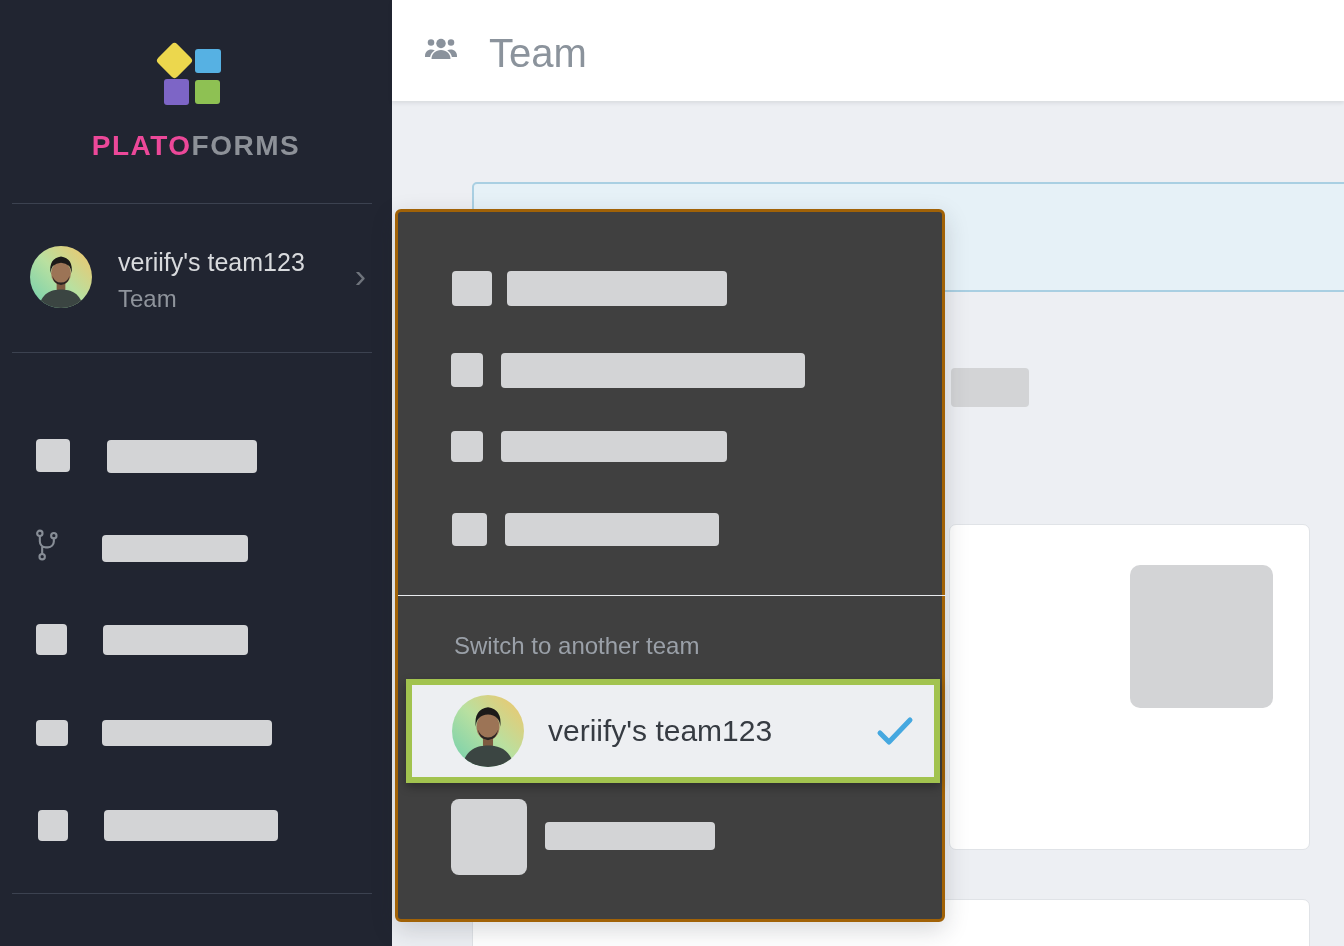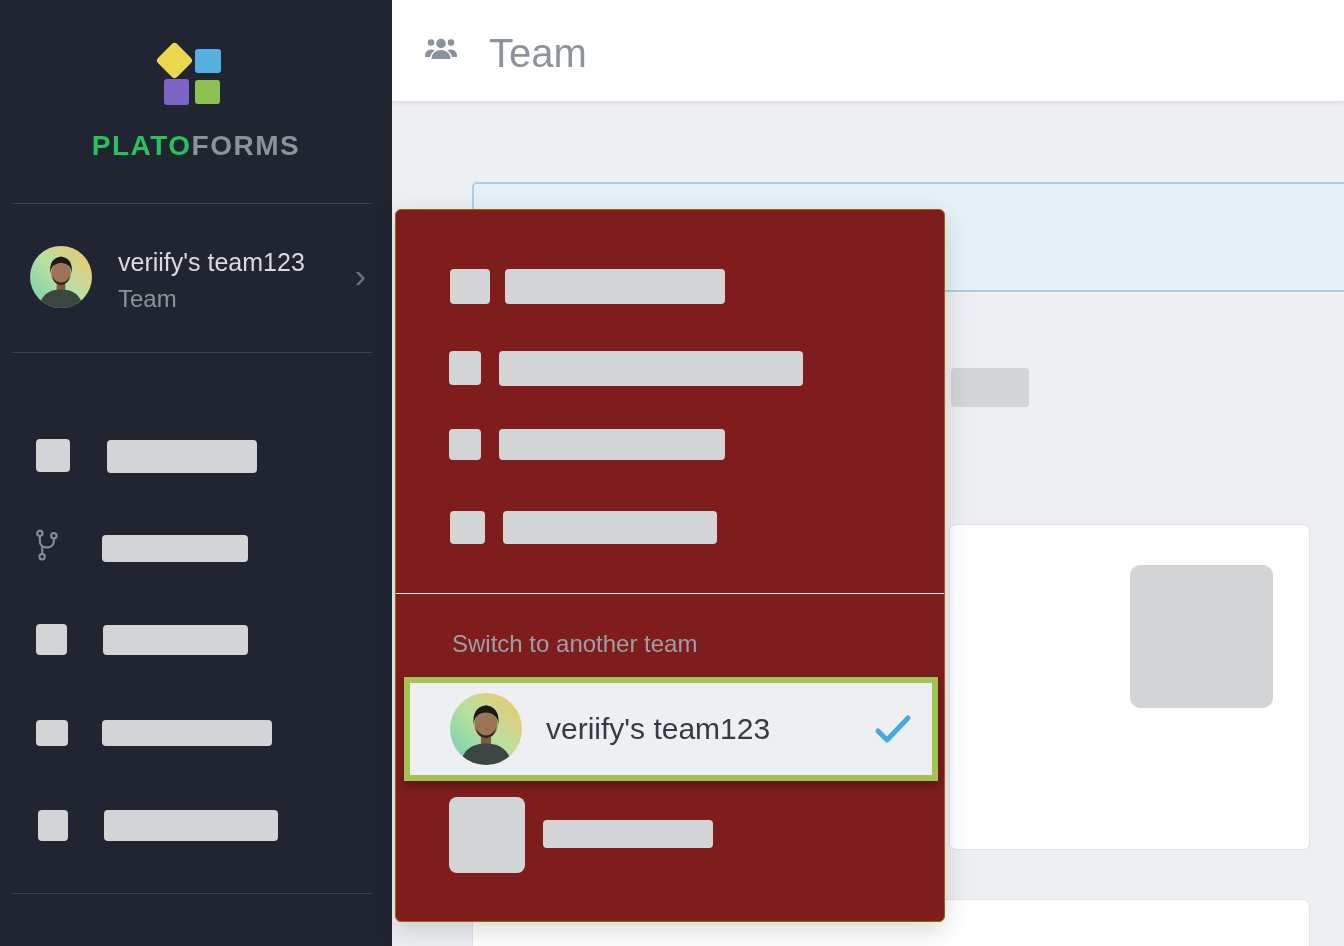--- a/index.html
+++ b/index.html
@@ -14,21 +14,21 @@
   
   .sidebar{position:absolute;left:0;top:0;width:392px;height:946px;background:#212531;}
   .sb-divider{position:absolute;left:12px;width:360px;height:1px;background:#3c4250;}
   .logo-mark{position:absolute;left:157px;top:42px;width:68px;height:66px;}
   .lg-diamond{position:absolute;left:4px;top:5px;width:27px;height:27px;background:#ecd74d;transform:rotate(45deg);border-radius:4px;}
   .lg-blue{position:absolute;left:38px;top:7px;width:26px;height:24px;background:#56b1e3;border-radius:3px;}
   .lg-purple{position:absolute;left:7px;top:37px;width:25px;height:26px;background:#7d65c6;border-radius:3px;}
   .lg-green{position:absolute;left:38px;top:38px;width:25px;height:24px;background:#8ec153;border-radius:3px;}
   .brand{position:absolute;left:0;top:130px;width:392px;text-align:center;
          font-size:28px;font-weight:bold;letter-spacing:1.5px;}
-  .brand-primary{color:#22c55e;}
+  .brand-primary{color:#ec4899;}
   .brand-secondary{color:#8d9198;}
 
   .team-widget{position:absolute;left:0;top:232px;width:392px;height:92px;cursor:pointer;}
   .avatar-wrap{border-radius:50%;overflow:hidden;position:absolute;}
   .tw-avatar{left:30px;top:14px;width:62px;height:62px;}
   .tw-name{position:absolute;left:118px;top:16px;font-size:25px;color:#d8dadd;white-space:nowrap;}
   .tw-plan{position:absolute;left:118px;top:53px;font-size:24px;color:#8f949c;}
   .tw-chevron{position:absolute;right:26px;top:26px;font-size:34px;color:#6f747c;line-height:1;}
 
   .fork-icon{position:absolute;left:34px;top:528px;width:28px;height:34px;}
@@ -42,22 +42,22 @@
   
   .alert-banner{position:absolute;left:472px;top:182px;width:892px;height:110px;
                 background:#e6f1f7;border:2px solid #a9cfe2;border-radius:5px;box-sizing:border-box;}
   .skel-button{position:absolute;left:951px;top:368px;width:78px;height:39px;background:#d3d4d6;border-radius:4px;}
   .card{position:absolute;background:#ffffff;border:1px solid #e0e3e7;border-radius:7px;box-sizing:border-box;}
   .card-1{left:949px;top:524px;width:361px;height:326px;}
   .card1-square{left:180px;top:40px;width:143px;height:143px;border-radius:10px;}
   .card-2{left:472px;top:899px;width:838px;height:90px;}
 
   
-  .team-menu{position:absolute;left:395px;top:209px;width:550px;height:713px;background:#7f1d1d;
-             border:1px solid #a16207;border-radius:6px;box-sizing:border-box;
+  .team-menu{position:absolute;left:395px;top:209px;width:550px;height:713px;background:#404040;
+             border:3px solid #a16207;border-radius:6px;box-sizing:border-box;
              box-shadow:0 8px 24px rgba(33,37,49,0.18);}
   .menu-divider{position:absolute;left:0;width:548px;top:383px;height:1px;background:#e9ebee;}
   .switch-label{position:absolute;left:56px;top:420px;font-size:24px;color:#9aa0a8;}
   .team-option{position:absolute;left:8px;top:467px;width:534px;height:104px;
                border:6px solid #a2c34f;background:#edeff2;box-sizing:border-box;
                box-shadow:0 4px 9px rgba(0,0,0,0.30);
                display:flex;align-items:center;padding:0 18px 0 40px;cursor:pointer;}
   .to-avatar{position:relative;flex:0 0 72px;width:72px;height:72px;}
   .to-name{margin-left:24px;font-size:30px;color:#363b42;white-space:nowrap;}
   .to-check{margin-left:auto;width:42px;height:34px;}

